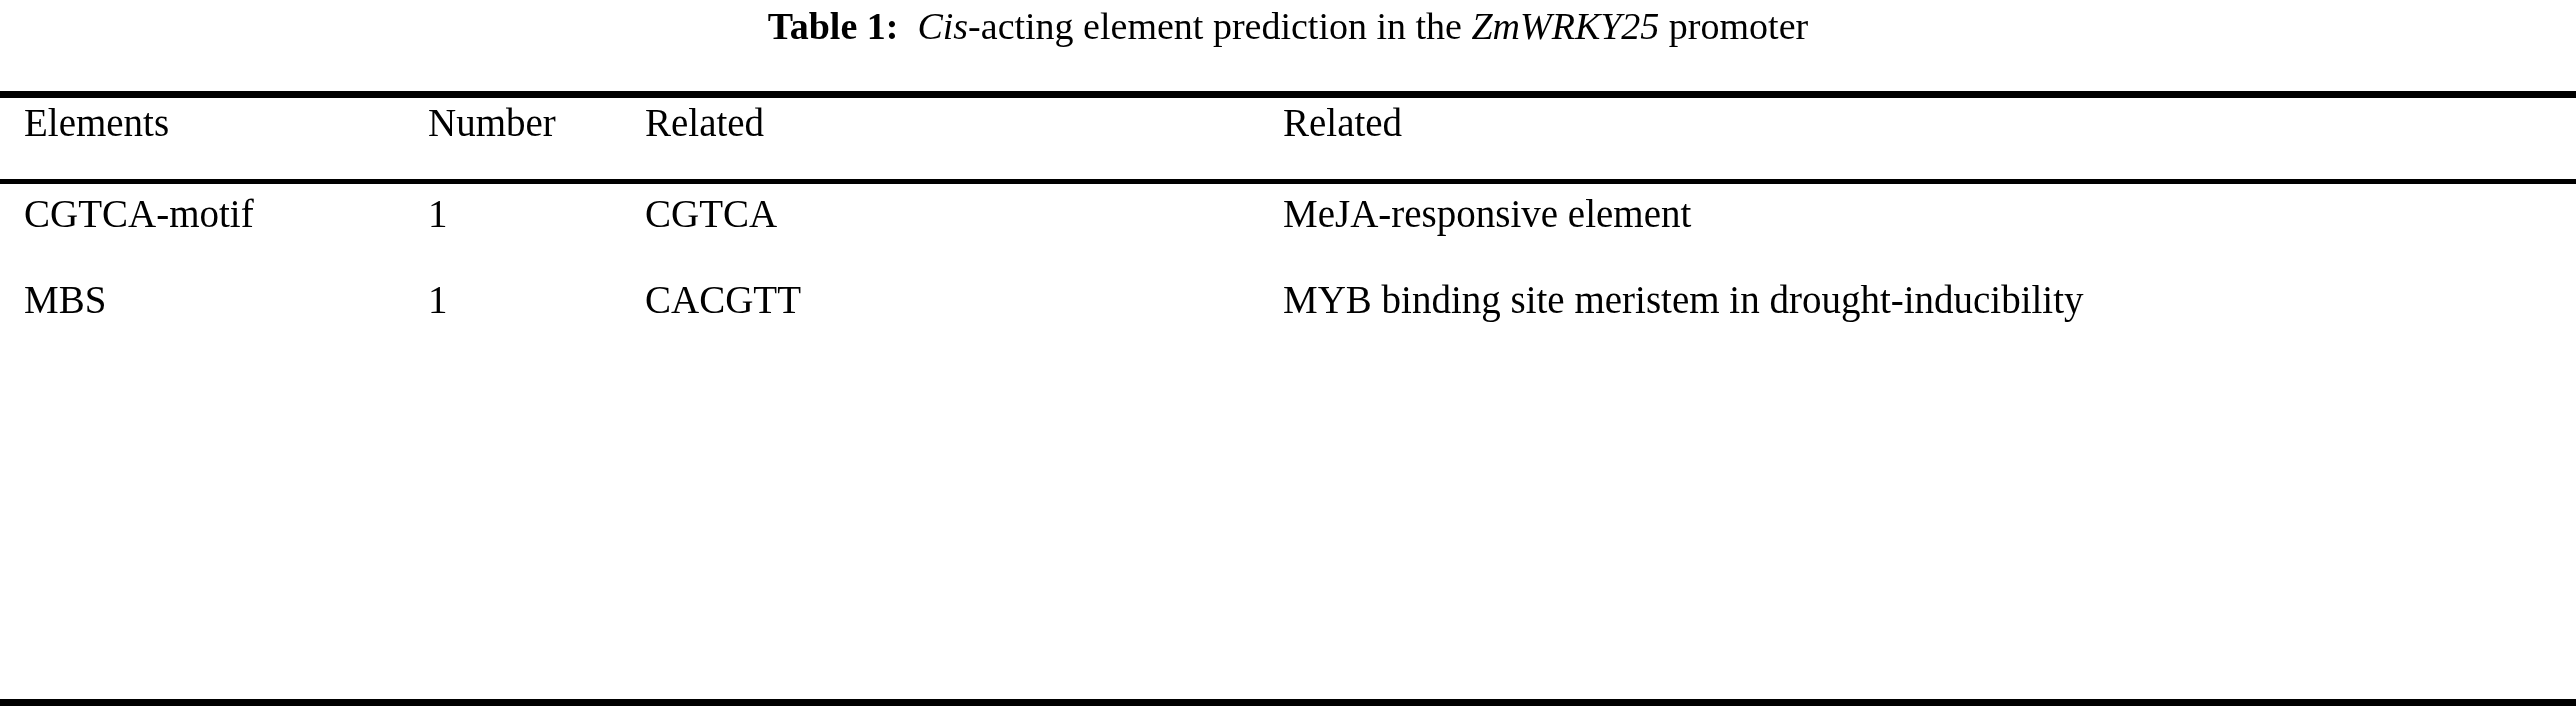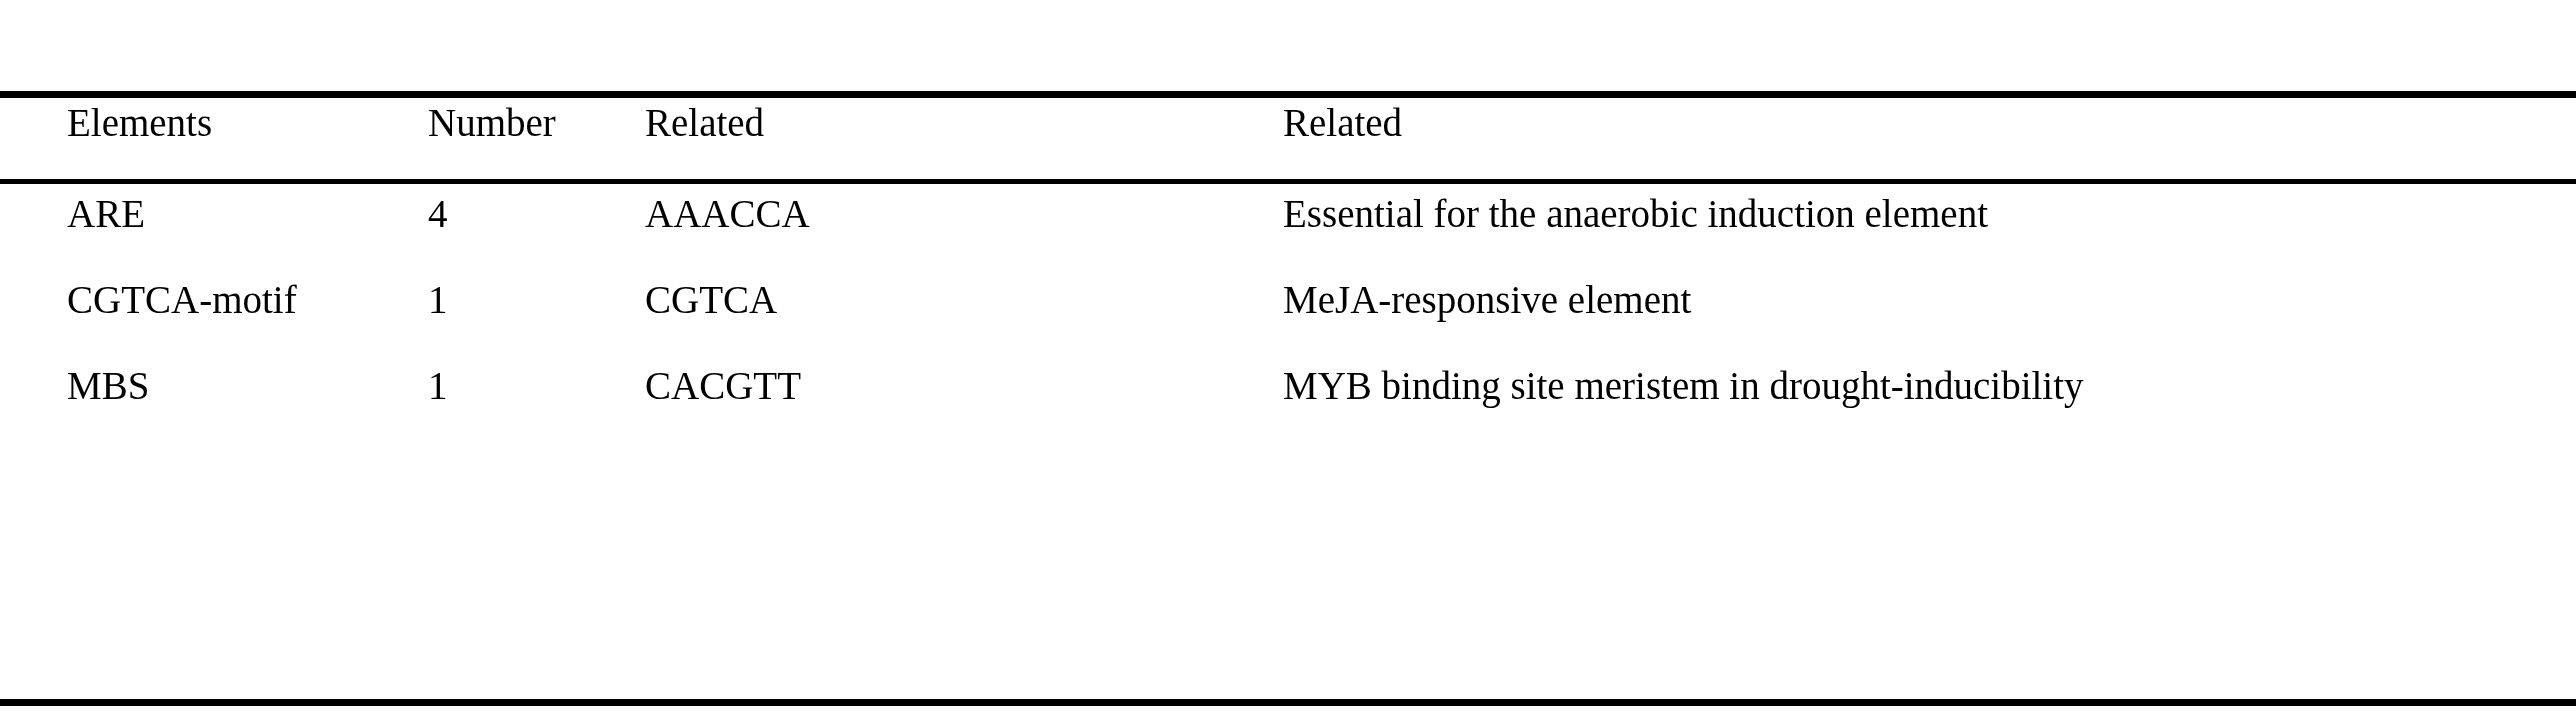--- a/index.html
+++ b/index.html
@@ -66,30 +66,33 @@
     line-height: 1.0;
     text-align: left;
     vertical-align: baseline;
     padding: 0;
     white-space: nowrap;
     font-weight: normal;
   }
   .tbl th { height: 76px; }
   .tbl td { height: 86px; }
 
-  .tbl th:first-child, .tbl td:first-child { padding-left: 67px; }
+  .tbl th:first-child, .tbl td:first-child { padding-left: 24px; }
 
   
   .tbl tbody tr:first-child td { padding-top: 14.5px; }
 </style>
 </head>
 <body>
 
 <div class="page">
 
+  <div class="caption">
+    <span class="cap-label">Table 1:</span><span>&nbsp; </span><span class="ital">Cis</span><span>-acting element prediction in the </span><span class="ital">ZmWRKY25</span><span> promoter</span>
+  </div>
 
   <div class="rule rule-top"></div>
   <div class="rule rule-mid"></div>
   <div class="rule rule-bottom"></div>
 
   <table class="tbl">
     <colgroup>
       <col class="c-el">
         <col class="c-num">
         <col class="c-seq">
@@ -98,26 +101,20 @@
     <thead>
       <tr>
         <th>Elements</th>
         <th>Number</th>
         <th>Related</th>
         <th>Related</th>
       </tr>
     </thead>
     <tbody>
       <tr>
-        <td>ARE</td>
-        <td>4</td>
-        <td>AAACCA</td>
-        <td>Essential for the anaerobic induction element</td>
-      </tr>
-      <tr>
         <td>CGTCA-motif</td>
         <td>1</td>
         <td>CGTCA</td>
         <td>MeJA-responsive element</td>
       </tr>
       <tr>
         <td>MBS</td>
         <td>1</td>
         <td>CACGTT</td>
         <td>MYB binding site meristem in drought-inducibility</td>

